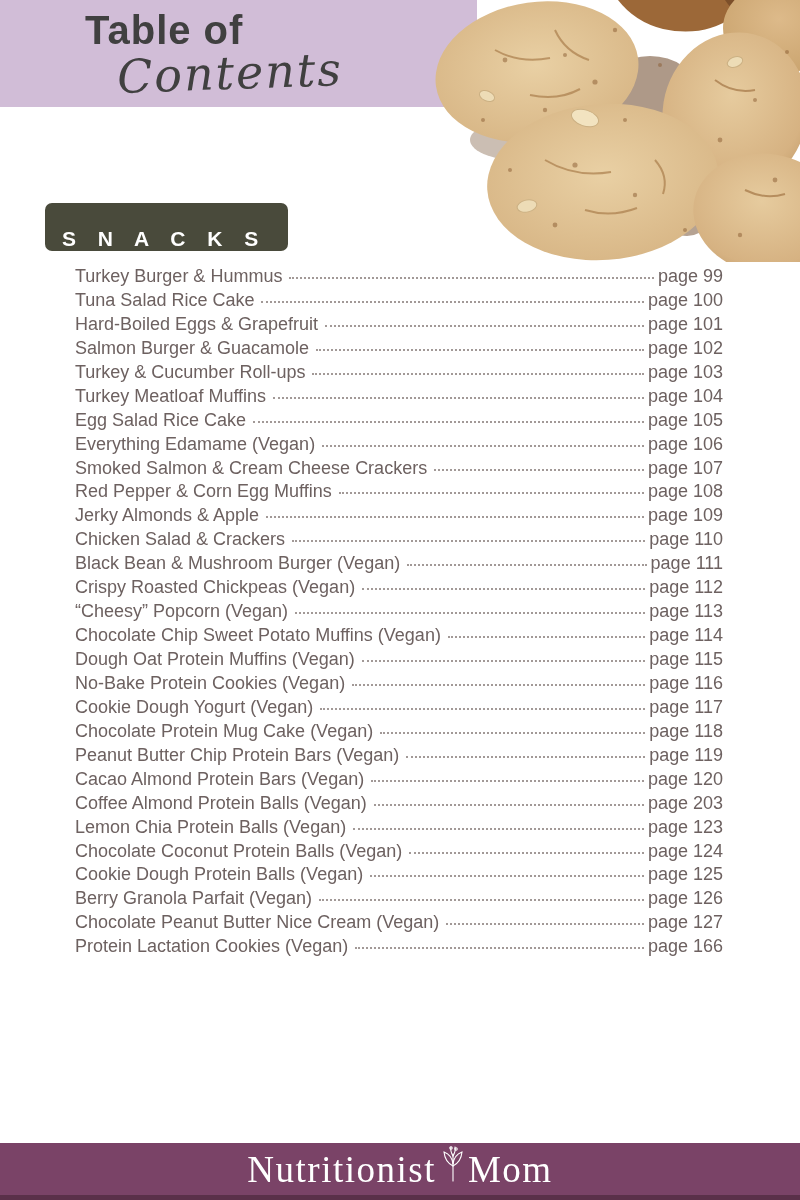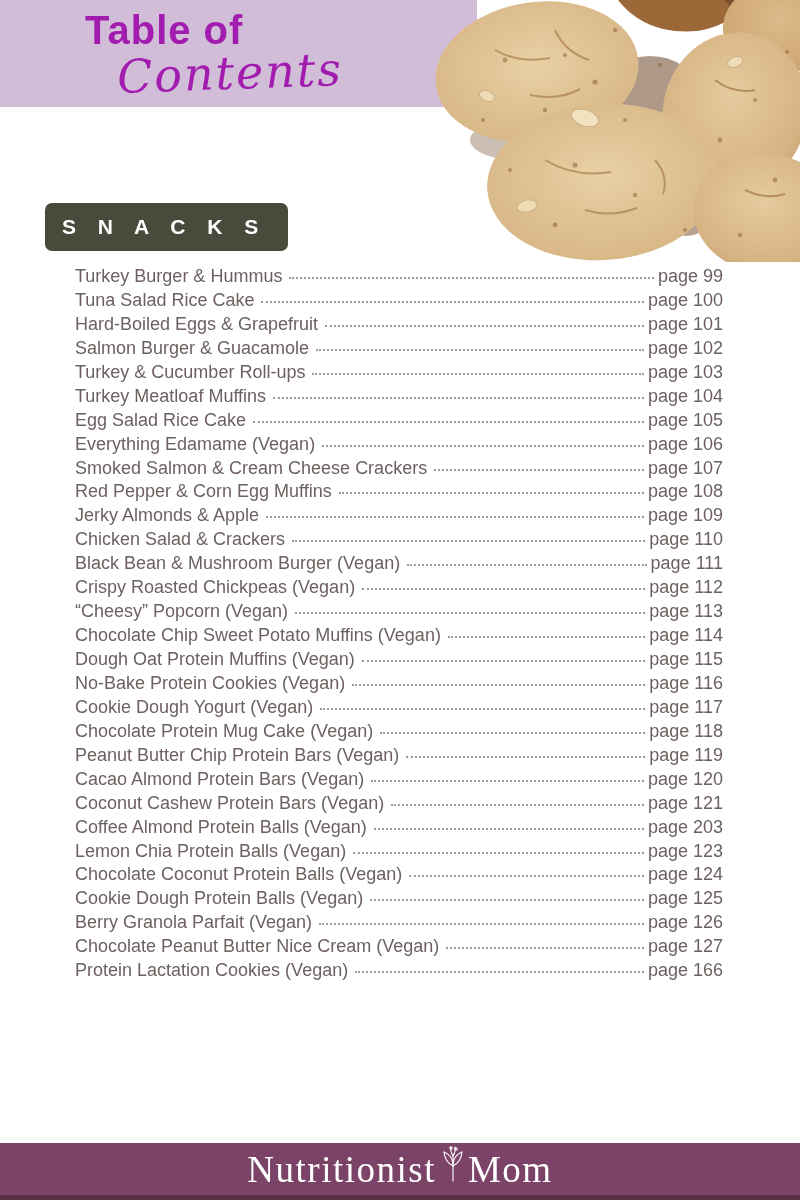--- a/index.html
+++ b/index.html
@@ -6,39 +6,39 @@
   body{
     width:800px;height:1200px;position:relative;overflow:hidden;
     background:#ffffff;
     font-family:"Liberation Sans",sans-serif;
   }
   
   .banner{
     position:absolute;top:0;left:0;width:800px;height:107px;
     background:var(--banner,#d1bdd7);z-index:1;
   }
-  .banner-titles{position:absolute;left:85px;top:8px;color:#a21caf;}
+  .banner-titles{position:absolute;left:85px;top:8px;color:#404040;}
   .banner-line1{
     font-size:40px;font-weight:800;letter-spacing:1px;line-height:1.1;
     font-family:"Liberation Sans",sans-serif;
   }
   .banner-line2{
     font-family:"DejaVu Serif",serif;font-style:italic;
     font-size:46px;line-height:1;margin-left:32px;margin-top:-2px;
     transform:rotate(-2deg);letter-spacing:2px;font-weight:400;
   }
   
   .hero{position:absolute;top:0;right:0;width:365px;height:262px;z-index:2;}
   .hero svg{display:block;}
   
   .snacks{
     position:absolute;left:45px;top:203px;z-index:3;
     background:var(--badge,#494a3b);color:#ffffff;
     width:243px;height:48px;border-radius:7px;
-    display:flex;align-items:center;
+    display:flex;align-items:flex-end;
     font-size:21px;font-weight:700;letter-spacing:8px;
     padding-left:17px;box-sizing:border-box;
   }
   
   .toc{
     position:absolute;left:75px;top:266px;width:648px;z-index:3;
     color:var(--ink,#6d6160);
   }
   .row{
     display:flex;align-items:baseline;height:23.95px;
@@ -255,25 +255,20 @@
       <span class="t">Peanut Butter Chip Protein Bars (Vegan)</span>
       <span class="leader"></span>
       <span class="p">page 119</span>
     </div>
     <div class="row">
       <span class="t">Cacao Almond Protein Bars (Vegan)</span>
       <span class="leader"></span>
       <span class="p">page 120</span>
     </div>
     <div class="row">
-      <span class="t">Coconut Cashew Protein Bars (Vegan)</span>
-      <span class="leader"></span>
-      <span class="p">page 121</span>
-    </div>
-    <div class="row">
       <span class="t">Coffee Almond Protein Balls (Vegan)</span>
       <span class="leader"></span>
       <span class="p">page 203</span>
     </div>
     <div class="row">
       <span class="t">Lemon Chia Protein Balls (Vegan)</span>
       <span class="leader"></span>
       <span class="p">page 123</span>
     </div>
     <div class="row">

